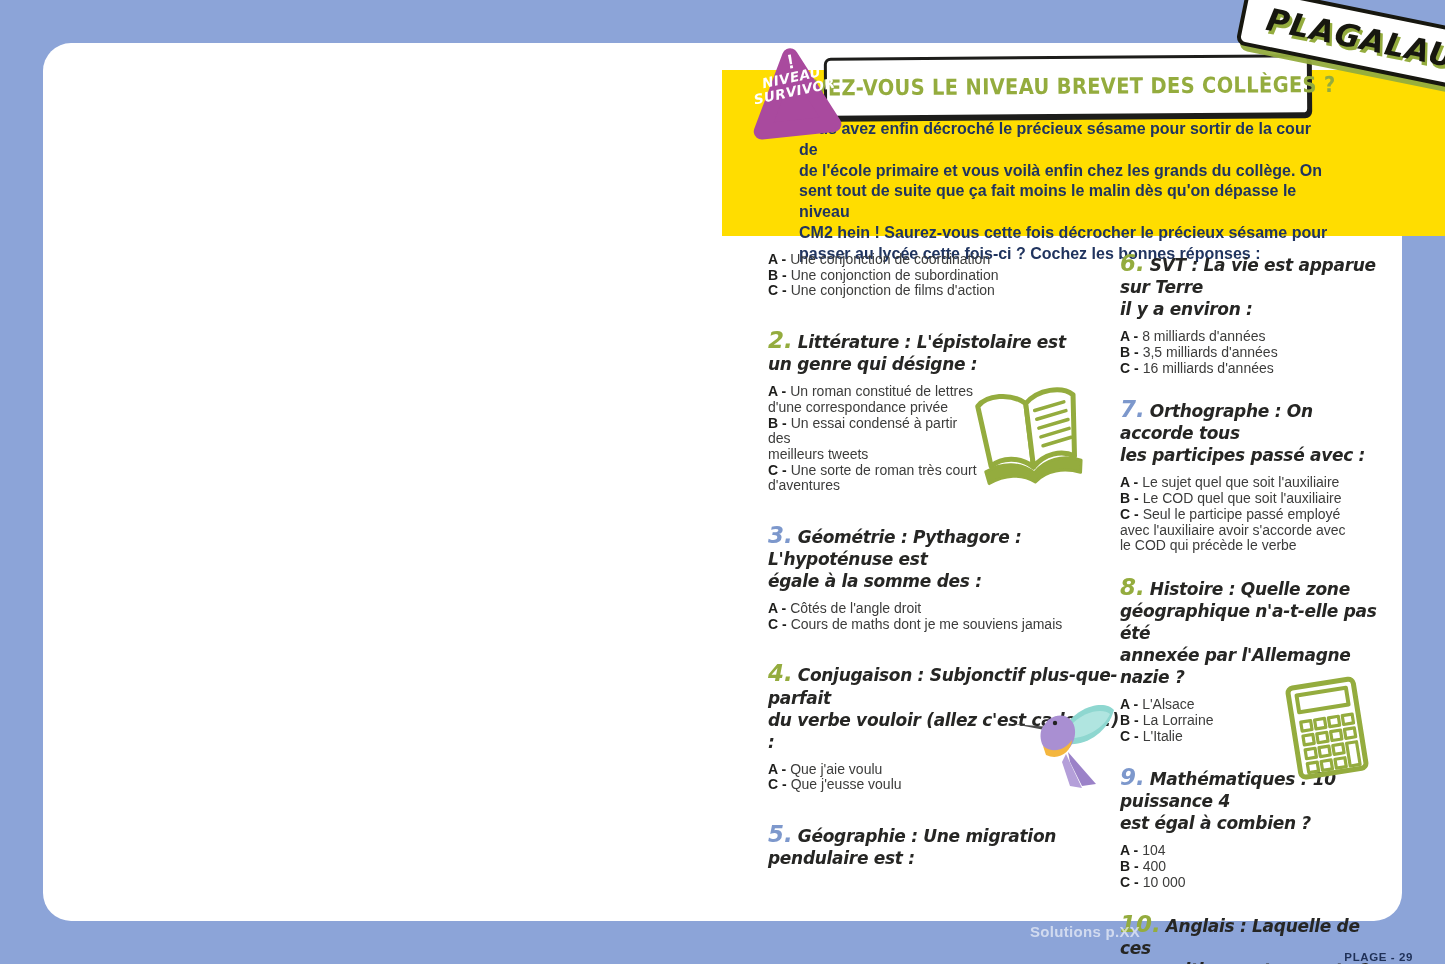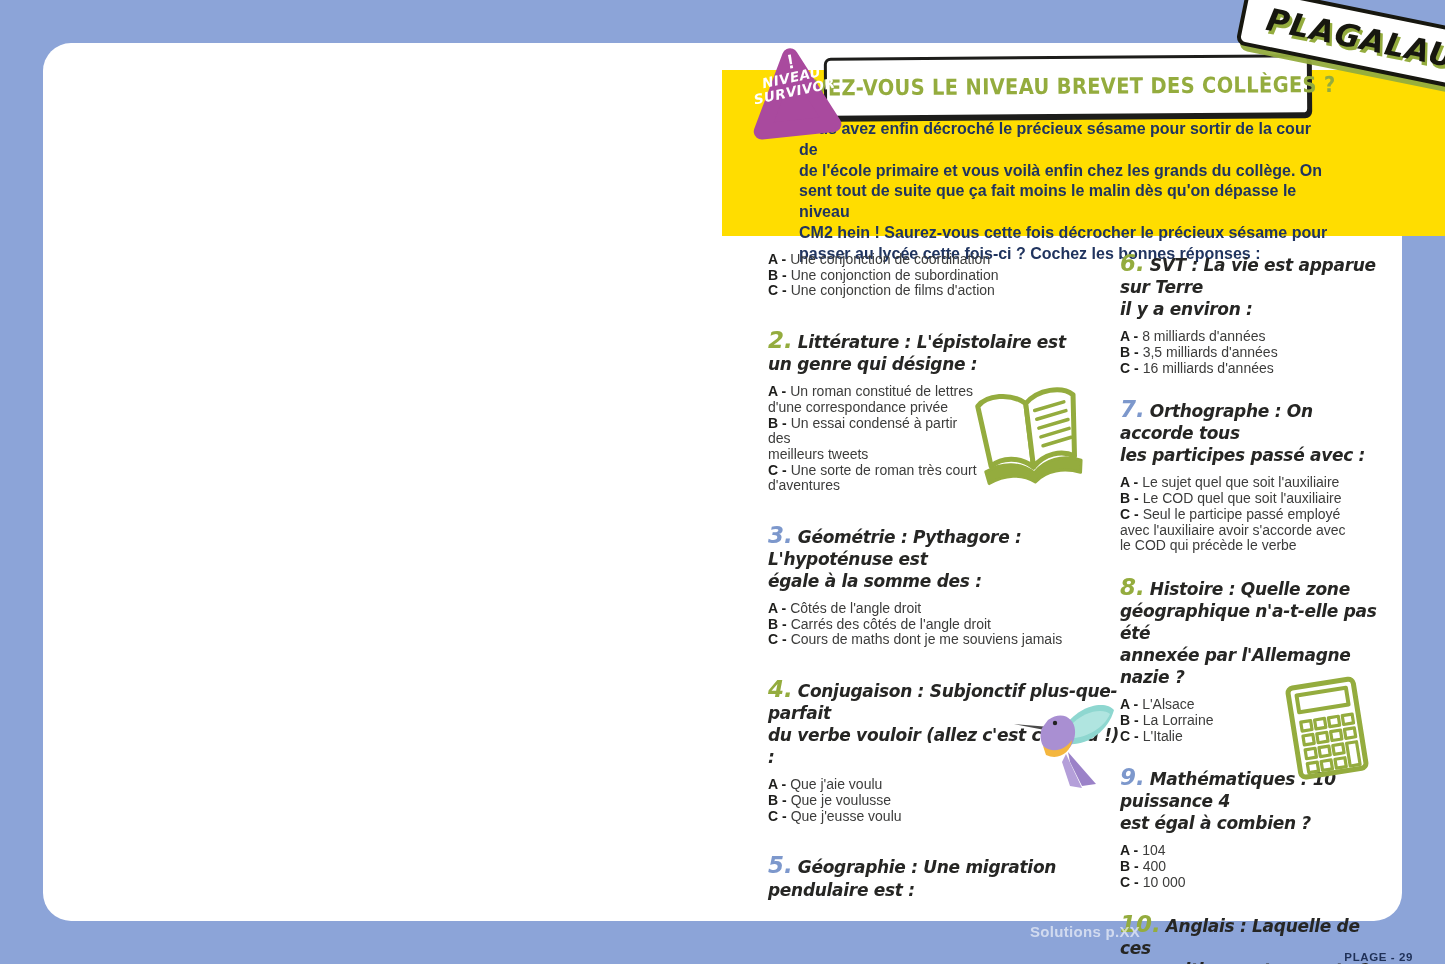--- a/index.html
+++ b/index.html
@@ -156,33 +156,31 @@
     </div>
   </div>
 
   <div class="q">
     <h3 class="q-head">
       <span class="q-num blue">3.</span><span class="q-title">Géométrie : Pythagore : L'hypoténuse est
 égale à la somme des :</span>
     </h3>
     <div class="opts">
       <p class="opt"><span class="opt-letter">A -</span><span class="opt-text">Côtés de l'angle droit</span></p>
-      <p class="opt"><span class="opt-letter">B -</span><span class="opt-text">Carrés des côtés de l'angle droit</span></p>
       <p class="opt"><span class="opt-letter">C -</span><span class="opt-text">Cours de maths dont je me souviens jamais</span></p>
     </div>
   </div>
 
   <div class="q">
     <h3 class="q-head">
       <span class="q-num green">4.</span><span class="q-title">Conjugaison : Subjonctif plus-que-parfait
 du verbe vouloir (allez c'est cadeau !) :</span>
     </h3>
     <div class="opts">
       <p class="opt"><span class="opt-letter">A -</span><span class="opt-text">Que j'aie voulu</span></p>
-      <p class="opt"><span class="opt-letter">B -</span><span class="opt-text">Que je voulusse</span></p>
       <p class="opt"><span class="opt-letter">C -</span><span class="opt-text">Que j'eusse voulu</span></p>
     </div>
   </div>
 
   <div class="q">
     <h3 class="q-head">
       <span class="q-num blue">5.</span><span class="q-title">Géographie : Une migration pendulaire est :</span>
     </h3>
 
   </div>

